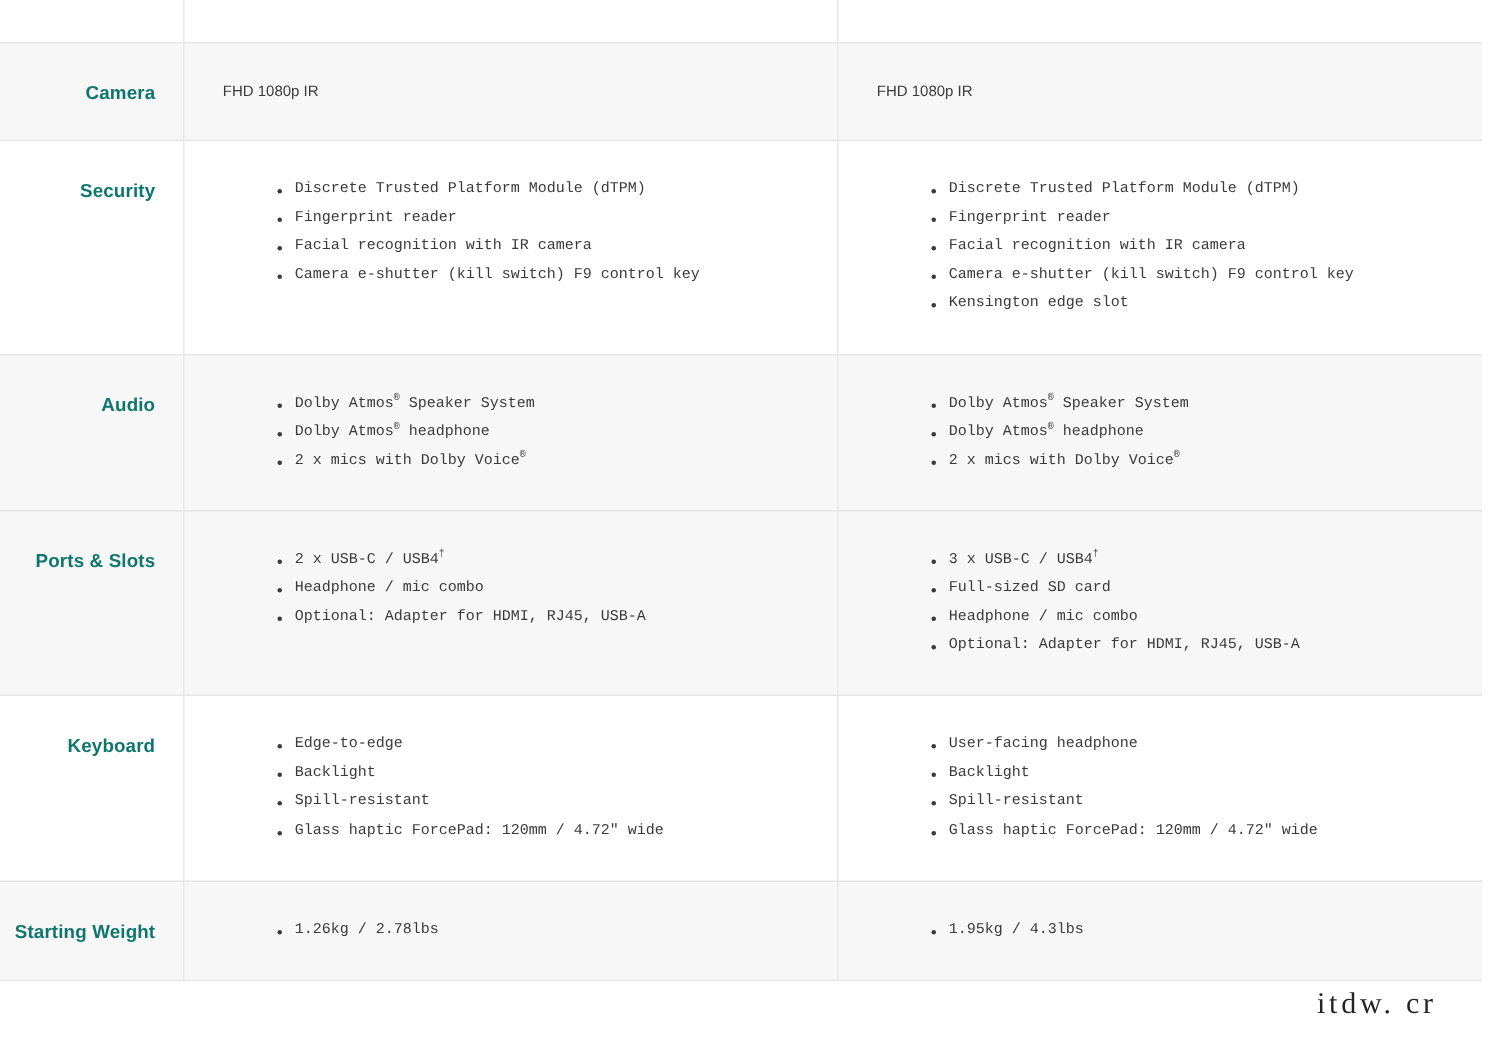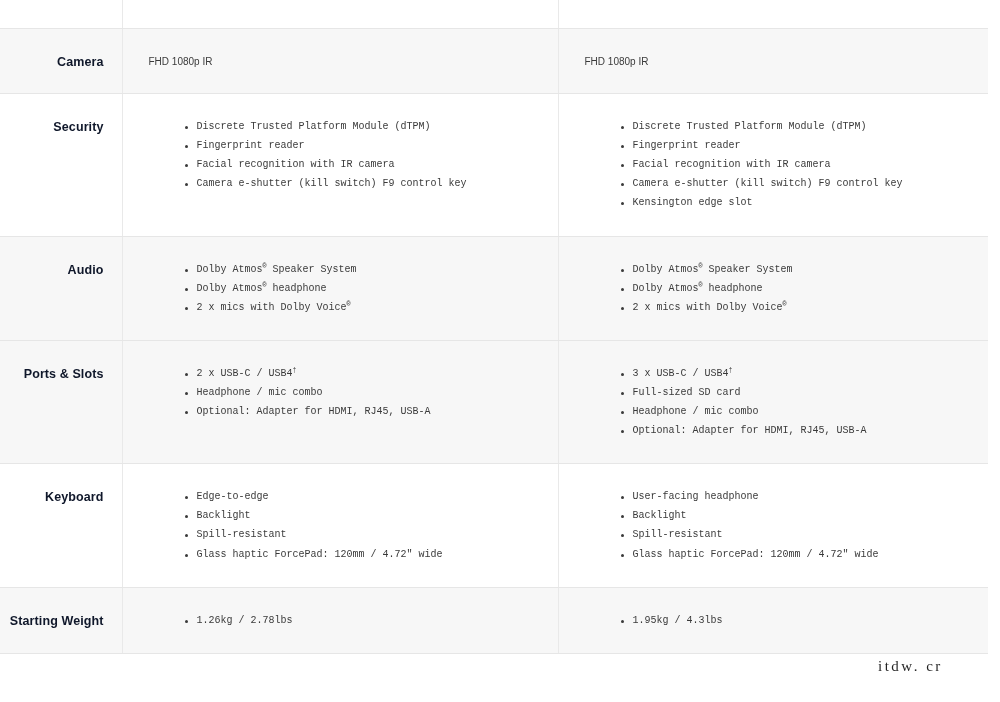--- a/index.html
+++ b/index.html
@@ -39,21 +39,21 @@
   .col-label   { width: 122px; }
   .col-value-a { width: 436px; }
   .col-value-b { width: 430px; }
 
   .label-cell {
     text-align: right;
     padding: 24px 18px 20px 6px;
     font-weight: bold;
     font-size: 12.5px;
     line-height: 18px;
-    color: #0f172a;
+    color: #0f766e;
     letter-spacing: 0.1px;
   }
 
   .value-cell {
     padding: 24px 16px 22px 46px;
     font-size: 10px;
     line-height: 19px;
     color: #3a3a3a;
   }
   .value-cell.plain-text {
@@ -92,21 +92,21 @@
   }
 
   
   .top-spacer td { height: 28px; border-bottom: 1px solid #e6e6e6; }
 
   .watermark {
     position: absolute;
     left: 878px;
     top: 658px;
     font-family: "Liberation Serif", serif;
-    font-size: 15px;
+    font-size: 20px;
     color: #111111;
     letter-spacing: 2.5px;
     white-space: nowrap;
     pointer-events: none;
     opacity: 0.92;
   }
 
   .table-wrap { position: relative; width: 1000px; height: 702px; background: #fff; }
 </style>
 </head>

